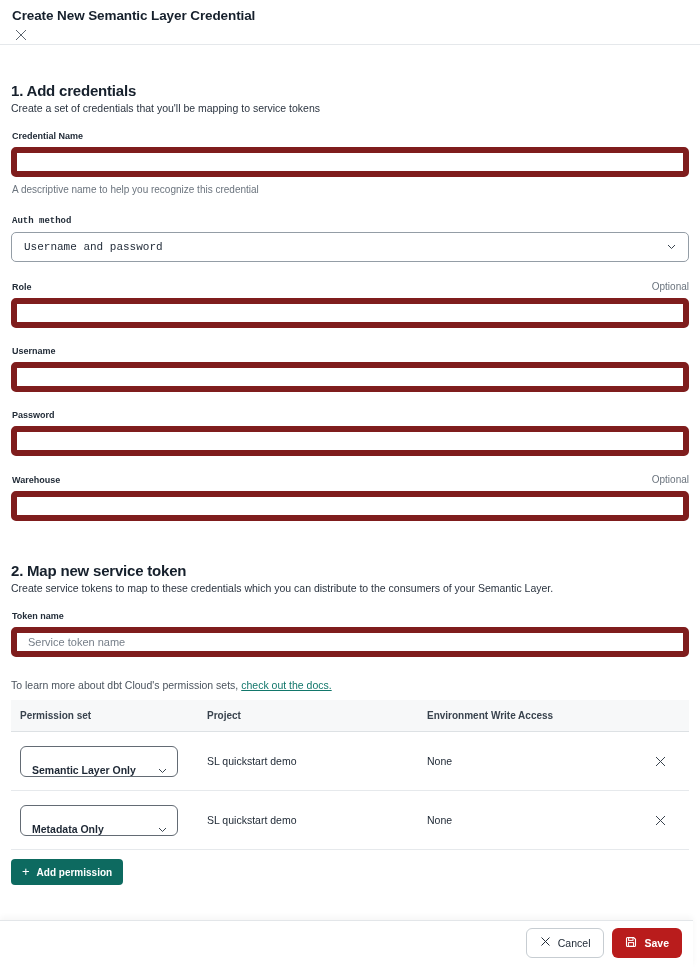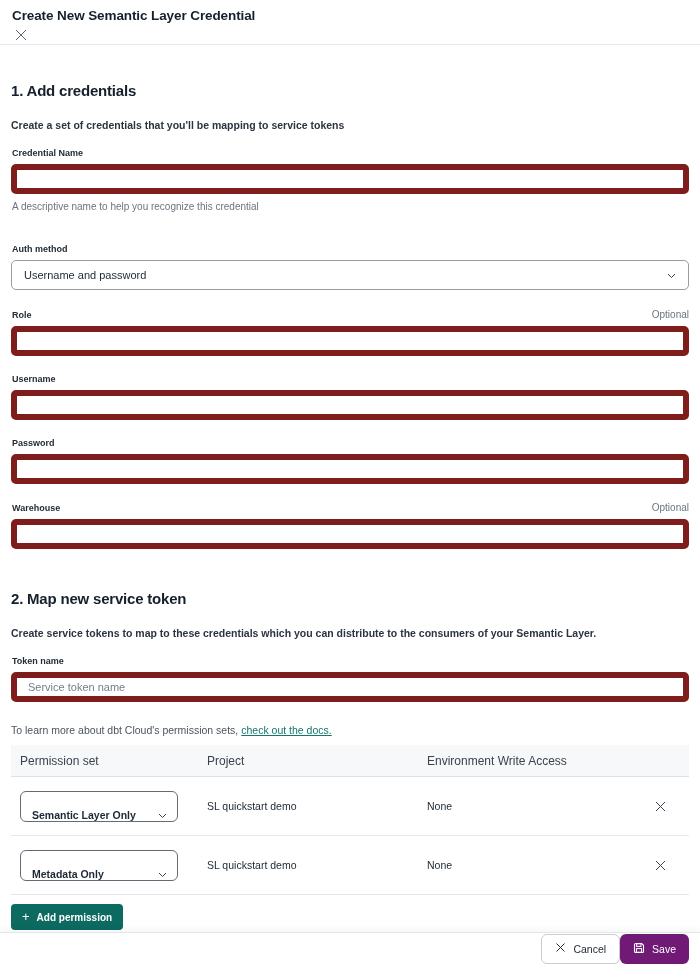--- a/index.html
+++ b/index.html
@@ -49,22 +49,21 @@
     font-size: 15px;
     font-weight: bold;
     color: #16202c;
     letter-spacing: -0.2px;
   }
   .section1 .section-heading { margin-top: 37px; }
   .section2 .section-heading { margin-top: 41px; }
   .section-desc {
     font-size: 10.5px;
     color: #2b3440;
-    margin-top: 20px;
-    font-weight: bold;
+    margin-top: 3px;
   }
 
   
   .field { margin-top: 17px; }
   .label-row {
     display: flex;
     justify-content: space-between;
     align-items: baseline;
     margin-bottom: 6px;
     padding-left: 1px;
@@ -134,22 +133,22 @@
     grid-template-columns: 187px 220px 1fr 38px;
     align-items: center;
     padding-left: 9px;
   }
   .perm-header {
     height: 32px;
     background: #f7f8f9;
     border-bottom: 1px solid #dde1e4;
   }
   .perm-header-cell {
-    font-size: 12px;
-    font-weight: normal;
+    font-size: 10px;
+    font-weight: bold;
     color: #39434e;
   }
   .perm-data-row {
     height: 59px;
     border-bottom: 1px solid #e6e9ec;
   }
   .perm-cell { font-size: 10.5px; color: #222c38; }
   .perm-select {
     display: flex;
     align-items: flex-end;
@@ -189,28 +188,29 @@
     font-family: "Liberation Sans", sans-serif;
     font-size: 10px;
     font-weight: bold;
     cursor: pointer;
   }
   .plus-glyph { font-size: 13px; font-weight: normal; line-height: 1; margin-top: -1px; }
 
   
   .modal-footer {
     position: absolute;
-    left: 0; right: 0; bottom: 0;
-    height: 36px;
+    left: 0; right: 7px; bottom: 0;
+    height: 48px;
     background: #ffffff;
     border-top: 1px solid #e3e6e9;
     box-shadow: 0 -3px 6px rgba(0,0,0,0.04);
     display: flex;
     align-items: center;
     justify-content: flex-end;
+    gap: 8px;
     padding: 0 11px 4px 11px;
   }
   .cancel-btn {
     display: inline-flex;
     align-items: center;
     gap: 7px;
     height: 30px;
     padding: 0 13px;
     background: #ffffff;
     border: 1px solid #c7cdd2;
@@ -219,26 +219,26 @@
     font-size: 10.5px;
     color: #222c38;
     cursor: pointer;
   }
   .save-btn {
     display: inline-flex;
     align-items: center;
     gap: 7px;
     height: 30px;
     padding: 0 13px;
-    background: #701a75;
+    background: #b91c1c;
     border: none;
     border-radius: 6px;
     font-family: "Liberation Sans", sans-serif;
     font-size: 10.5px;
-    font-weight: normal;
+    font-weight: bold;
     color: #ffffff;
     cursor: pointer;
   }
 </style>
 </head>
 <body>
 
 <div class="modal">
 
   <div class="modal-header">
@@ -259,21 +259,21 @@
       <div class="section-desc">Create a set of credentials that you'll be mapping to service tokens</div>
 
       <div class="field">
         <div class="label-row">
           <span class="field-label">Credential Name</span>
         </div>
         <input type="text" class="text-input" value="" style="">
         <div class="helper-text">A descriptive name to help you recognize this credential</div>
       </div>
 
-      <div class="field" style="margin-top:32px;">
+      <div class="field" style="margin-top:21px;font-family:Liberation Mono, monospace;">
         <div class="label-row">
           <span class="field-label">Auth method</span>
         </div>
         <div class="select-box">
           <span>Username and password</span>
           <span>
             <svg width="9" height="6" viewBox="0 0 9 6">
                 <path d="M1 1 L4.5 4.5 L8 1" stroke="#39434e" stroke-width="1" fill="none"></path>
               </svg>
           </span>

